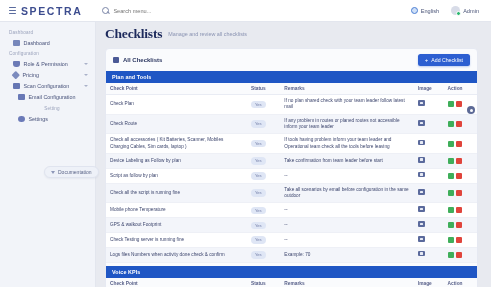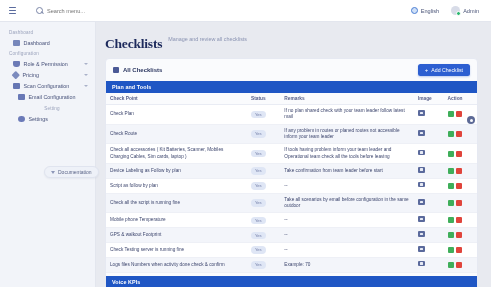--- a/index.html
+++ b/index.html
@@ -97,21 +97,21 @@
     padding: 2px 6px; display: flex; align-items: center; gap: 3px;
     font-size: 5px; color: #5c6689; box-shadow: 0 1px 2px rgba(40,50,90,.06);
   }
   .doc-pill .fico {
     width: 0; height: 0; border-left: 2.5px solid transparent; border-right: 2.5px solid transparent;
     border-top: 3.5px solid #8d97b8;
   }
 
   
   .main { position: absolute; top: 22px; left: 96px; right: 0; bottom: 0; overflow: hidden; }
-  .page-head { padding: 14px 0 0 9px; display: flex; align-items: flex-start; gap: 6px; }
+  .page-head { padding: 4px 0 0 9px; display: flex; align-items: center; gap: 6px; }
   .page-title {
     font-size: 13.5px; font-weight: 700; color: #1d2a5c;
     font-family: "Liberation Serif", serif; letter-spacing: -0.2px;
   }
   .page-sub { font-size: 5.4px; color: #8a93b2; }
 
   .card-wrap {
     margin: 6px 13px 0 9px; background: #fafbfd;
     border: 1px solid #e6e9f2; border-radius: 4px 4px 0 0;
     position: relative; height: 249px;
@@ -178,20 +178,21 @@
 <body>
 
 <div class="app">
 
   <div class="topbar">
     <div class="hamburger">
         <i></i>
         <i></i>
         <i></i>
       </div>
+    <div class="logo">SPECTRA</div>
     <div class="searchbox">
       <span class="search-ico"></span>
       <input class="search-input" placeholder="Search menu..." style="">
     </div>
     <div class="topbar-right">
       <div class="lang">
         <span class="globe"></span>
         <span class="lang-label">English</span>
       </div>
       <div class="user">

